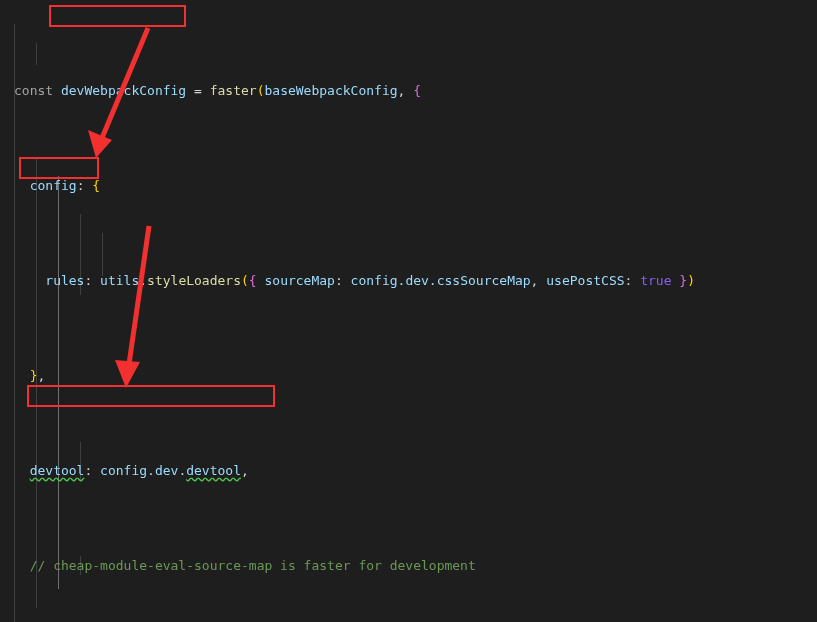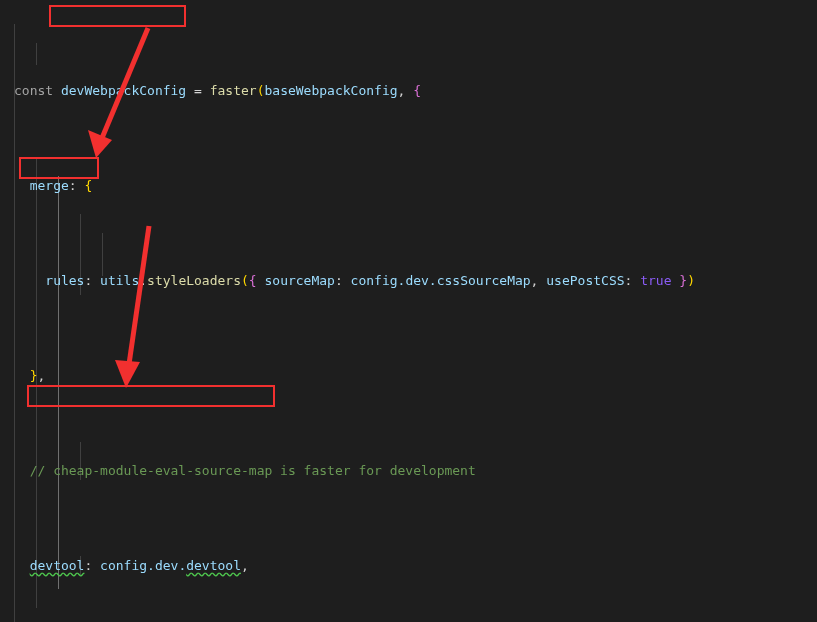--- a/index.html
+++ b/index.html
@@ -93,33 +93,33 @@
     <div class="guide" style="left:80px; top:556px; height:19px;"></div>
     <div class="guide" style="left:102px; top:233px; height:43px;"></div>
   </div>
 
   <div class="code-area">
 
     
     <div class="line"><span class="kw">const</span><span class="punc"> </span><span class="var">devWebpackConfig</span><span class="op"> </span><span class="op">=</span><span class="op"> </span><span class="fn">faster</span><span class="brace-y">(</span><span class="var">baseWebpackConfig</span><span class="punc">, </span><span class="brace-p">{</span></div>
 
     
-    <div class="line"><span class="punc">  </span><span class="prop">merge</span><span class="punc">: </span><span class="brace-y">{</span></div>
+    <div class="line"><span class="punc">  </span><span class="prop">config</span><span class="punc">: </span><span class="brace-y">{</span></div>
 
     
     <div class="line"><span class="punc">    </span><span class="prop">rules</span><span class="punc">: </span><span class="var">utils</span><span class="punc">.</span><span class="fn">styleLoaders</span><span class="brace-y">(</span><span class="brace-p">{</span><span class="punc"> </span><span class="prop">sourceMap</span><span class="punc">: </span><span class="var">config.dev.cssSourceMap</span><span class="punc">, </span><span class="prop">usePostCSS</span><span class="punc">: </span><span class="bool">true</span><span class="punc"> </span><span class="brace-p">}</span><span class="brace-y">)</span></div>
 
     
     <div class="line"><span class="punc">  </span><span class="brace-y">}</span><span class="punc">,</span></div>
 
     
+    <div class="line"><span class="punc">  </span><span class="prop squiggle">devtool</span><span class="punc">: </span><span class="var"><span class="var">config.dev.</span><span class="var squiggle">devtool</span></span><span class="punc">,</span></div>
+
+    
     <div class="line"><span class="punc">  </span><span class="cmt">// cheap-module-eval-source-map is faster for development</span></div>
-
-    
-    <div class="line"><span class="punc">  </span><span class="prop squiggle">devtool</span><span class="punc">: </span><span class="var"><span class="var">config.dev.</span><span class="var squiggle">devtool</span></span><span class="punc">,</span></div>
 
     
     
 
     
     
 
     
     
 

